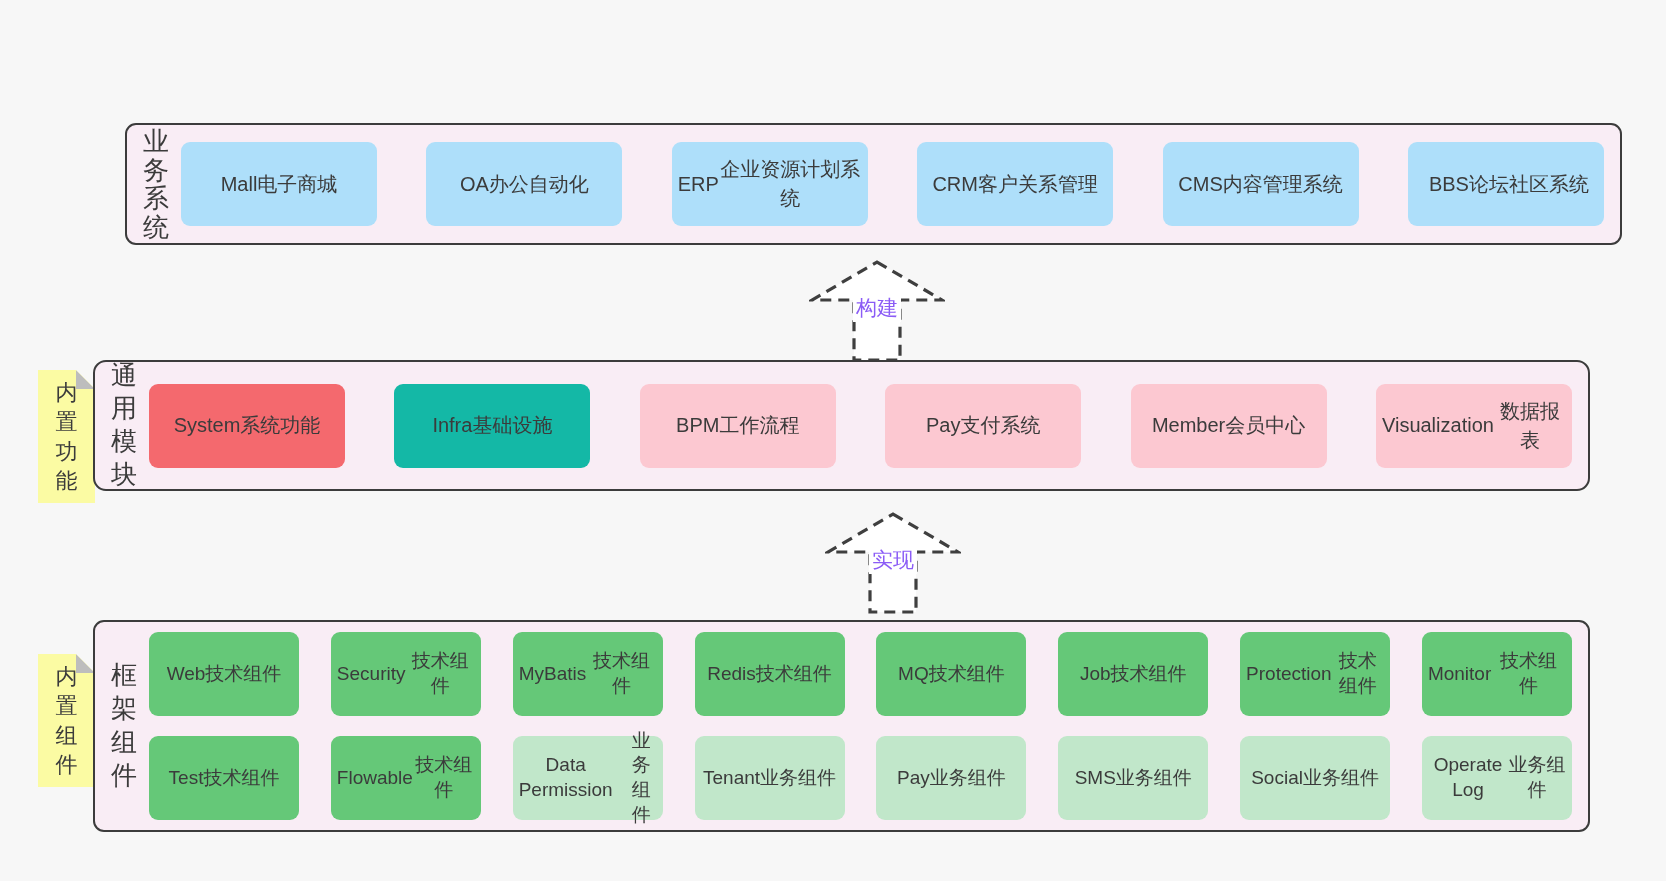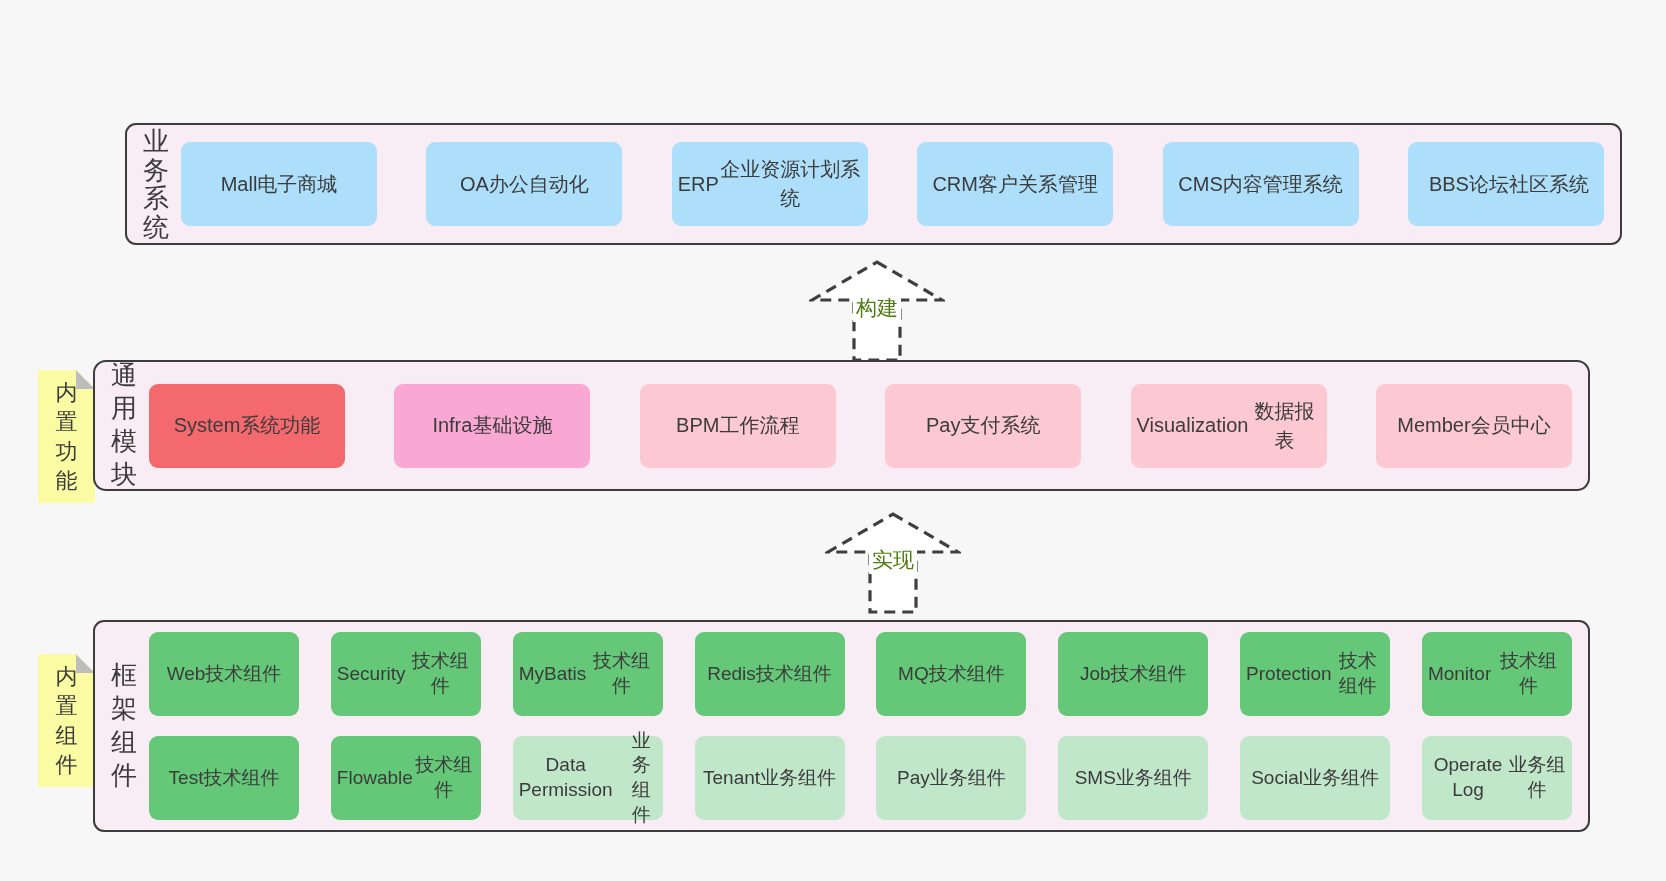--- a/index.html
+++ b/index.html
@@ -29,21 +29,21 @@
   .band-business .box,.band-modules .box{width:196px;}
   .band-components .box{width:150px;font-size:19px;line-height:1.3;}
   .band-components .box-name{max-width:126px;}
 
   
   .arrow{position:absolute;width:136px;height:106px;z-index:1;}
   .arrow-build    {left:809px;top:258px;}
   .arrow-implement{left:825px;top:510px;}
   .arrow svg{display:block;width:100%;height:100%;}
   .arrow-label{position:absolute;left:50%;top:36px;transform:translateX(-50%);
-               background:#ffffff;padding:0 3px;font-size:21px;color:#4d7c0f;white-space:nowrap;}
+               background:#ffffff;padding:0 3px;font-size:21px;color:#8b5cf6;white-space:nowrap;}
 
   
   .sticky-note{position:absolute;left:38px;width:57px;height:133px;background:#fbfba3;
                display:flex;align-items:center;justify-content:center;z-index:1;
                clip-path:polygon(0 0,calc(100% - 19px) 0,100% 19px,100% 100%,0 100%);}
   .note-builtin-features{top:370px;}
   .note-builtin-components{top:654px;}
   .note-fold{position:absolute;top:0;right:0;width:19px;height:19px;background:#bdbdbd;
              clip-path:polygon(0 0,100% 100%,0 100%);}
   .note-text{width:26px;font-size:22px;line-height:1.32;text-align:center;word-break:break-all;color:#3b3b3b;}
@@ -108,39 +108,39 @@
   </section>
 
   <section class="band band-modules">
     <div class="band-label">通用模块</div>
     <div class="band-content">
       <div class="box-row">
         <div class="box" style="background: rgb(244, 105, 110);">
           <div class="box-name">System</div>
           <div class="box-desc">系统功能</div>
         </div>
-        <div class="box" style="background: #f9a8d4; align-items: center;">
+        <div class="box" style="background: #14b8a6; align-items: center;">
           <div class="box-name">Infra</div>
           <div class="box-desc">基础设施</div>
         </div>
         <div class="box" style="background: rgb(252, 200, 209);">
           <div class="box-name">BPM</div>
           <div class="box-desc">工作流程</div>
         </div>
         <div class="box" style="background: rgb(252, 200, 209);">
           <div class="box-name">Pay</div>
           <div class="box-desc">支付系统</div>
         </div>
         <div class="box" style="background: rgb(252, 200, 209);">
+          <div class="box-name">Member</div>
+          <div class="box-desc">会员中心</div>
+        </div>
+        <div class="box" style="background: rgb(252, 200, 209);">
           <div class="box-name">Visualization</div>
           <div class="box-desc">数据报表</div>
-        </div>
-        <div class="box" style="background: rgb(252, 200, 209);">
-          <div class="box-name">Member</div>
-          <div class="box-desc">会员中心</div>
         </div>
       </div>
     </div>
   </section>
 
   <section class="band band-components">
     <div class="band-label">框架组件</div>
     <div class="band-content">
       <div class="box-row">
         <div class="box" style="background: rgb(101, 200, 120);">

